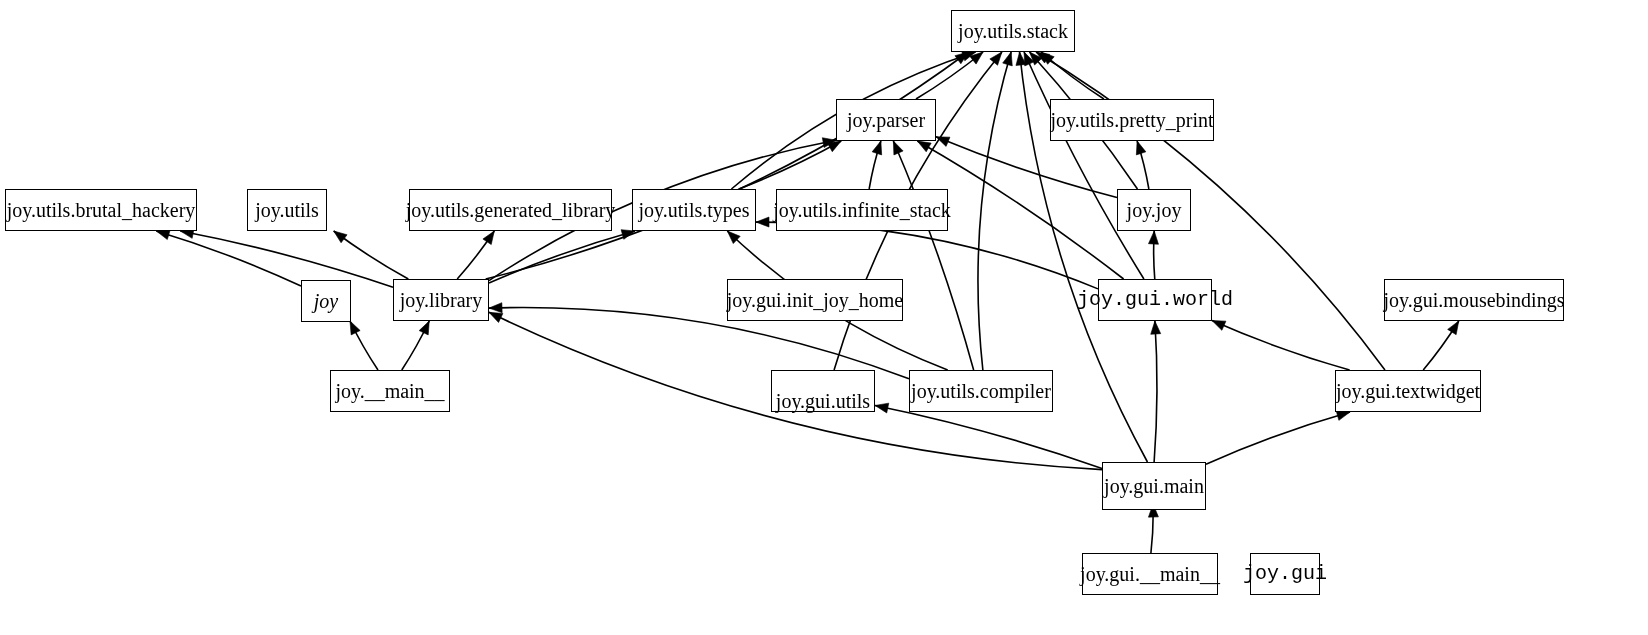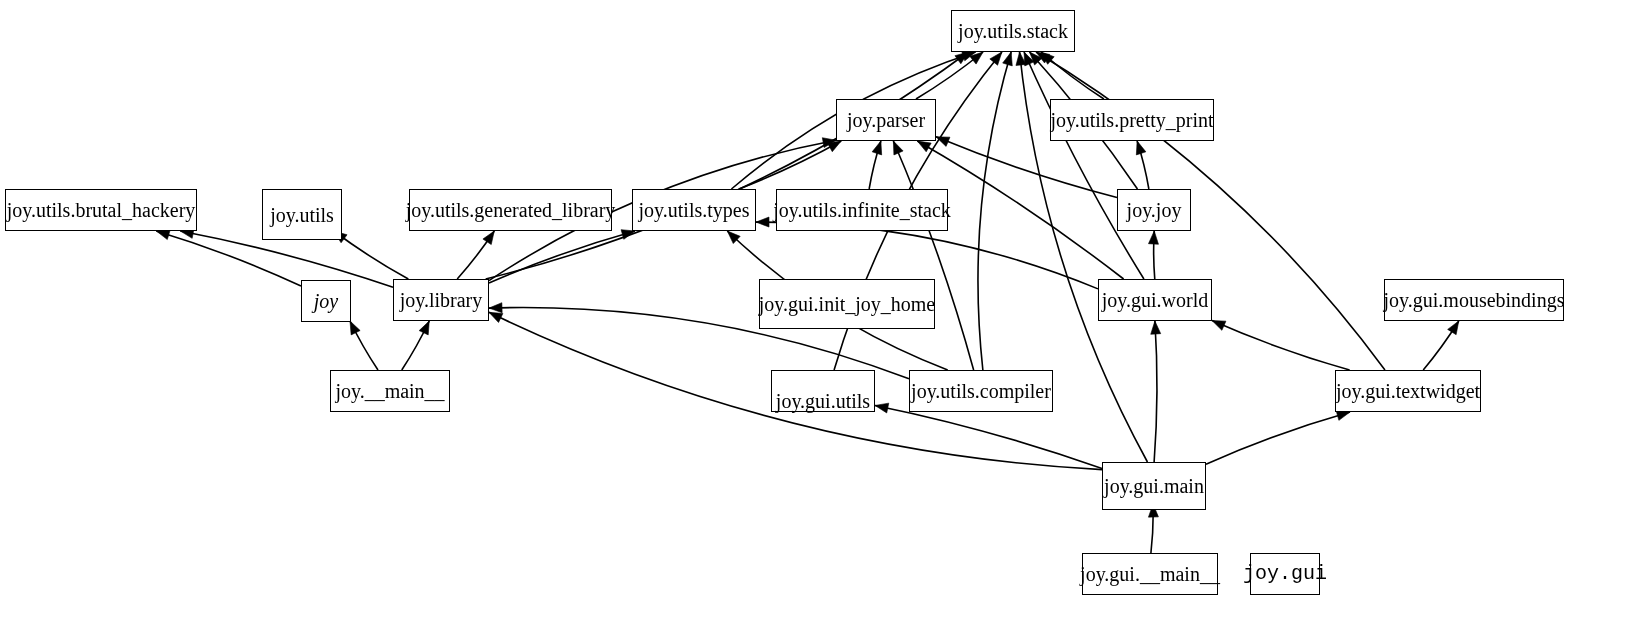--- a/index.html
+++ b/index.html
@@ -134,45 +134,45 @@
       </div>
       <div class="node-box" style="left: 836px; top: 99px; width: 100px; height: 42px;">
         <span class="node-label">joy.parser</span>
       </div>
       <div class="node-box" style="left: 1050px; top: 99px; width: 164px; height: 42px;">
         <span class="node-label">joy.utils.pretty_print</span>
       </div>
       <div class="node-box" style="left: 5px; top: 189px; width: 192px; height: 42px;">
         <span class="node-label">joy.utils.brutal_hackery</span>
       </div>
-      <div class="node-box" style="left: 262px; top: 189px; width: 80px; height: 51px;">
+      <div class="node-box" style="left: 247px; top: 189px; width: 80px; height: 42px;">
         <span class="node-label">joy.utils</span>
       </div>
       <div class="node-box" style="left: 409px; top: 189px; width: 203px; height: 42px;">
         <span class="node-label">joy.utils.generated_library</span>
       </div>
       <div class="node-box" style="left: 632px; top: 189px; width: 124px; height: 42px;">
         <span class="node-label">joy.utils.types</span>
       </div>
       <div class="node-box" style="left: 776px; top: 189px; width: 172px; height: 42px;">
         <span class="node-label">joy.utils.infinite_stack</span>
       </div>
       <div class="node-box" style="left: 1117px; top: 189px; width: 74px; height: 42px;">
         <span class="node-label">joy.joy</span>
       </div>
       <div class="node-box" style="left: 301px; top: 280px; width: 50px; height: 42px; font-style: italic;">
         <span class="node-label">joy</span>
       </div>
       <div class="node-box" style="left: 393px; top: 279px; width: 96px; height: 42px;">
         <span class="node-label">joy.library</span>
       </div>
-      <div class="node-box" style="left: 727px; top: 279px; width: 176px; height: 50px; margin-left: 32px;">
+      <div class="node-box" style="left: 727px; top: 279px; width: 176px; height: 42px;">
         <span class="node-label">joy.gui.init_joy_home</span>
       </div>
-      <div class="node-box" style="left: 1098px; top: 279px; width: 114px; height: 42px;">
+      <div class="node-box" style="left: 1098px; top: 279px; width: 114px; height: 42px; font-family: Liberation Mono, monospace;">
         <span class="node-label">joy.gui.world</span>
       </div>
       <div class="node-box" style="left: 1384px; top: 279px; width: 180px; height: 42px; font-family: Liberation Serif, serif;">
         <span class="node-label">joy.gui.mousebindings</span>
       </div>
       <div class="node-box" style="left: 330px; top: 370px; width: 120px; height: 42px;">
         <span class="node-label">joy.__main__</span>
       </div>
       <div class="node-box" style="left: 771px; top: 370px; width: 104px; height: 42px; align-items: flex-end;">
         <span class="node-label">joy.gui.utils</span>

